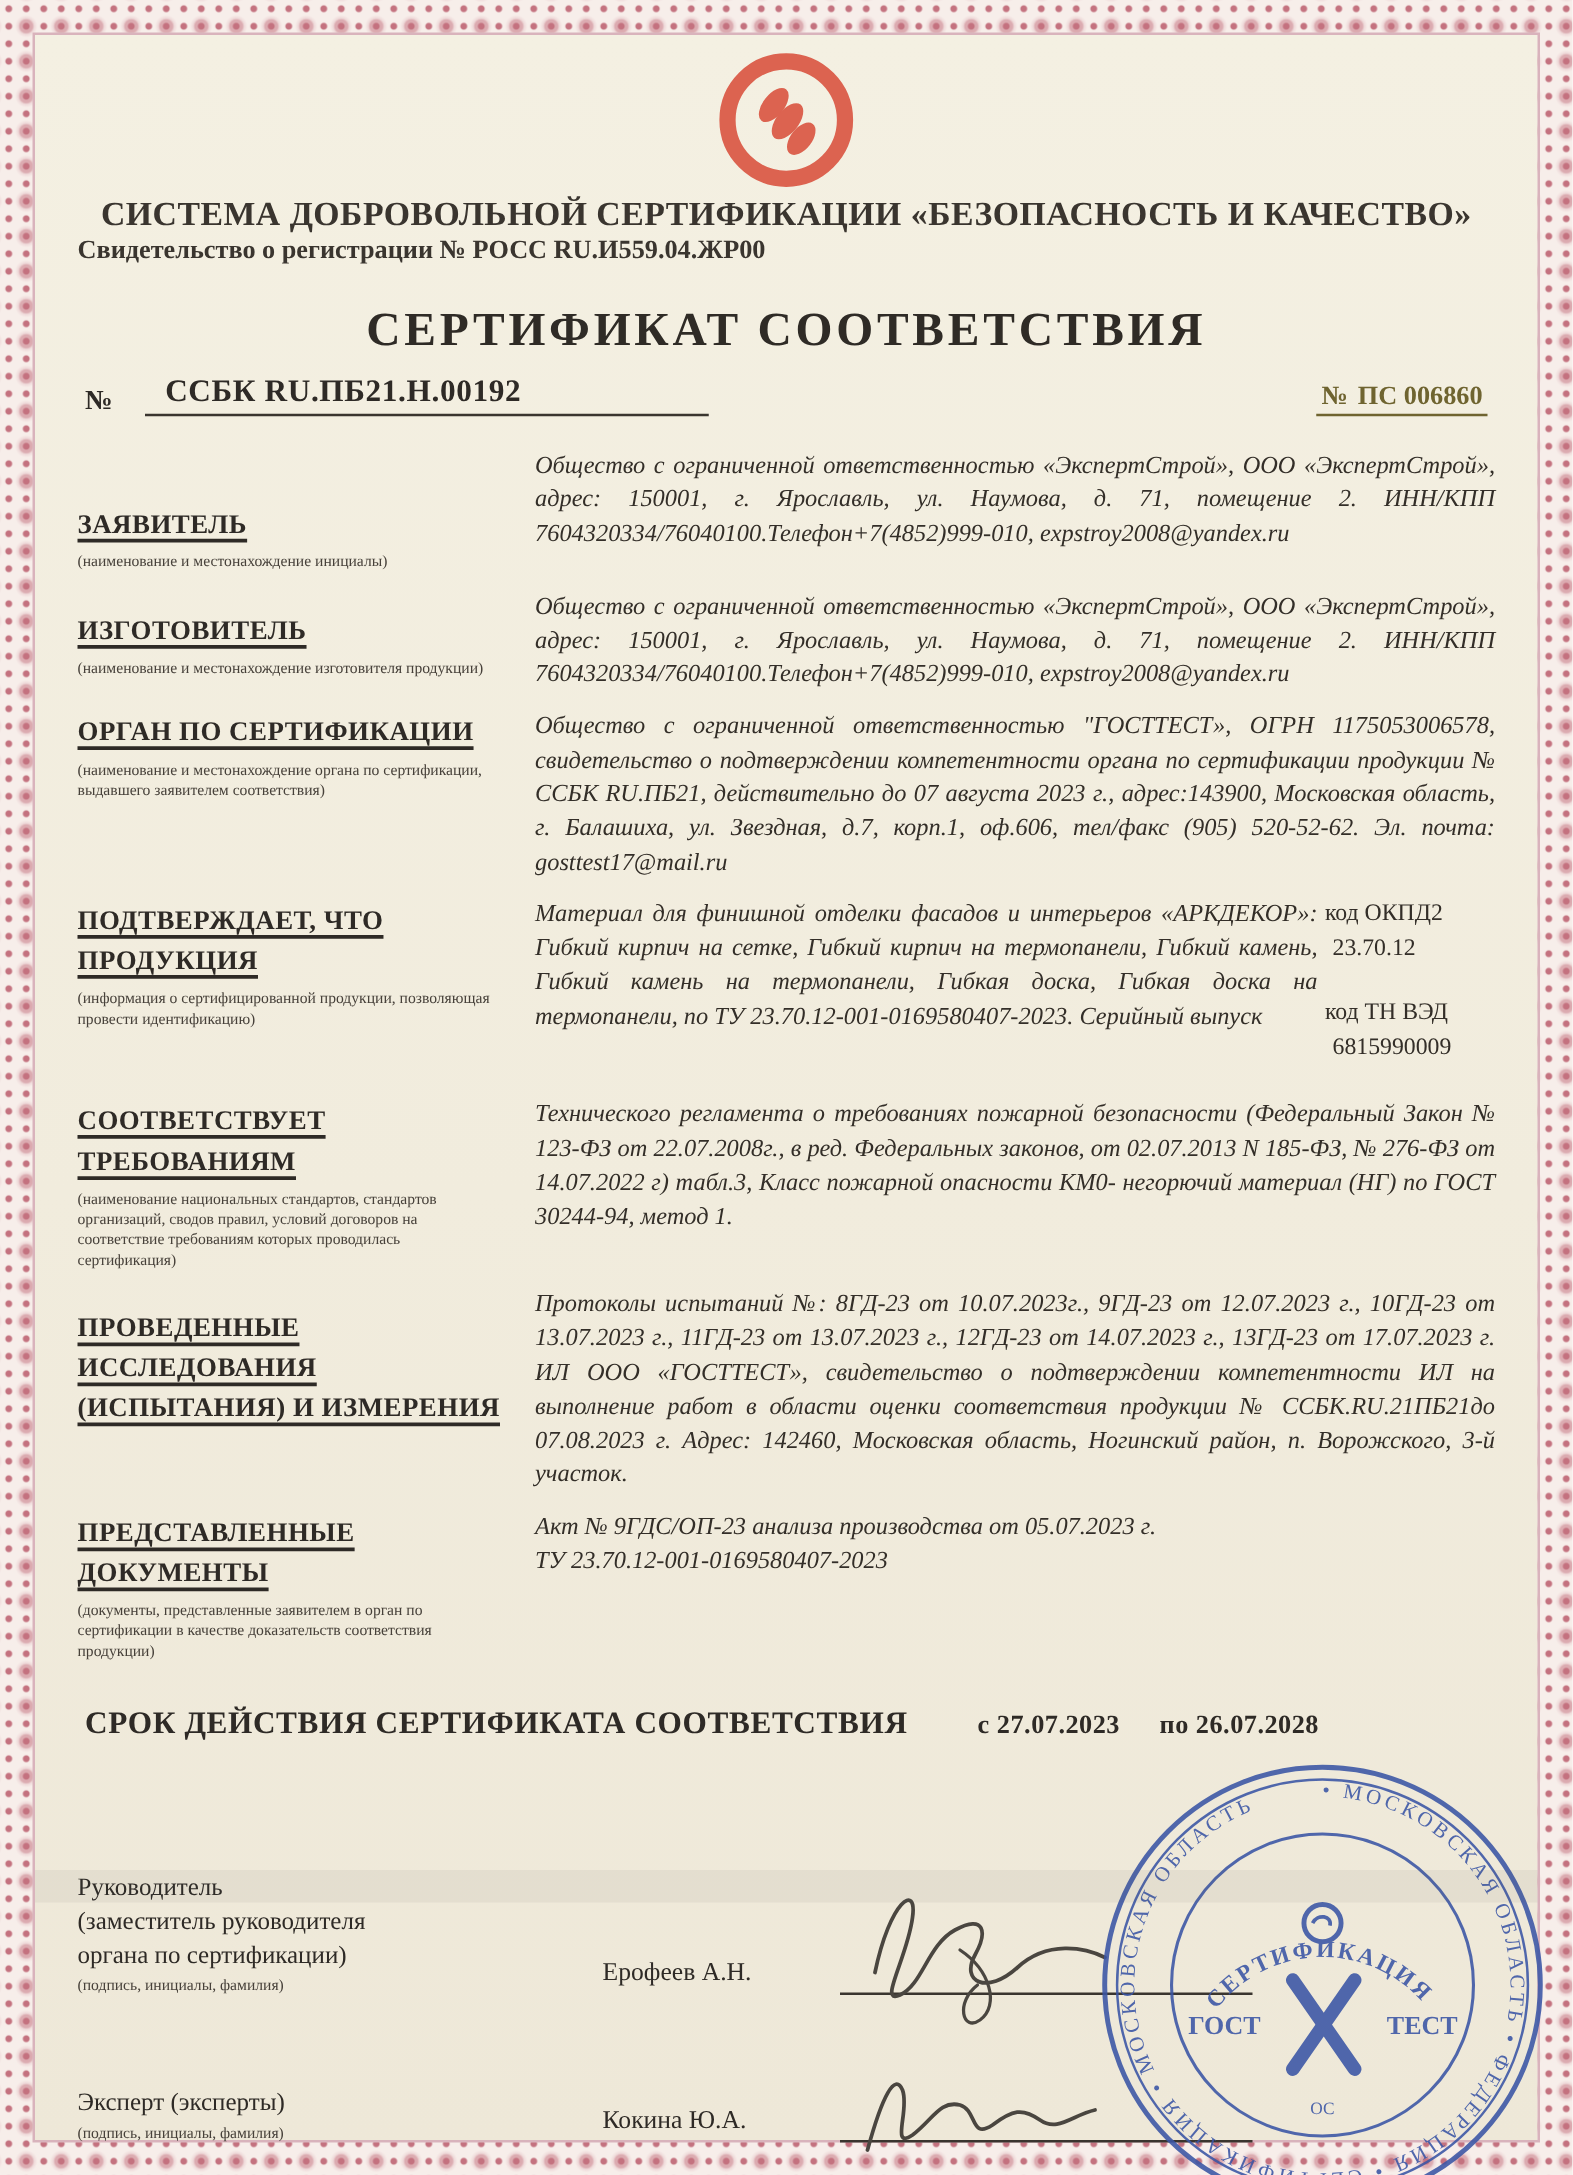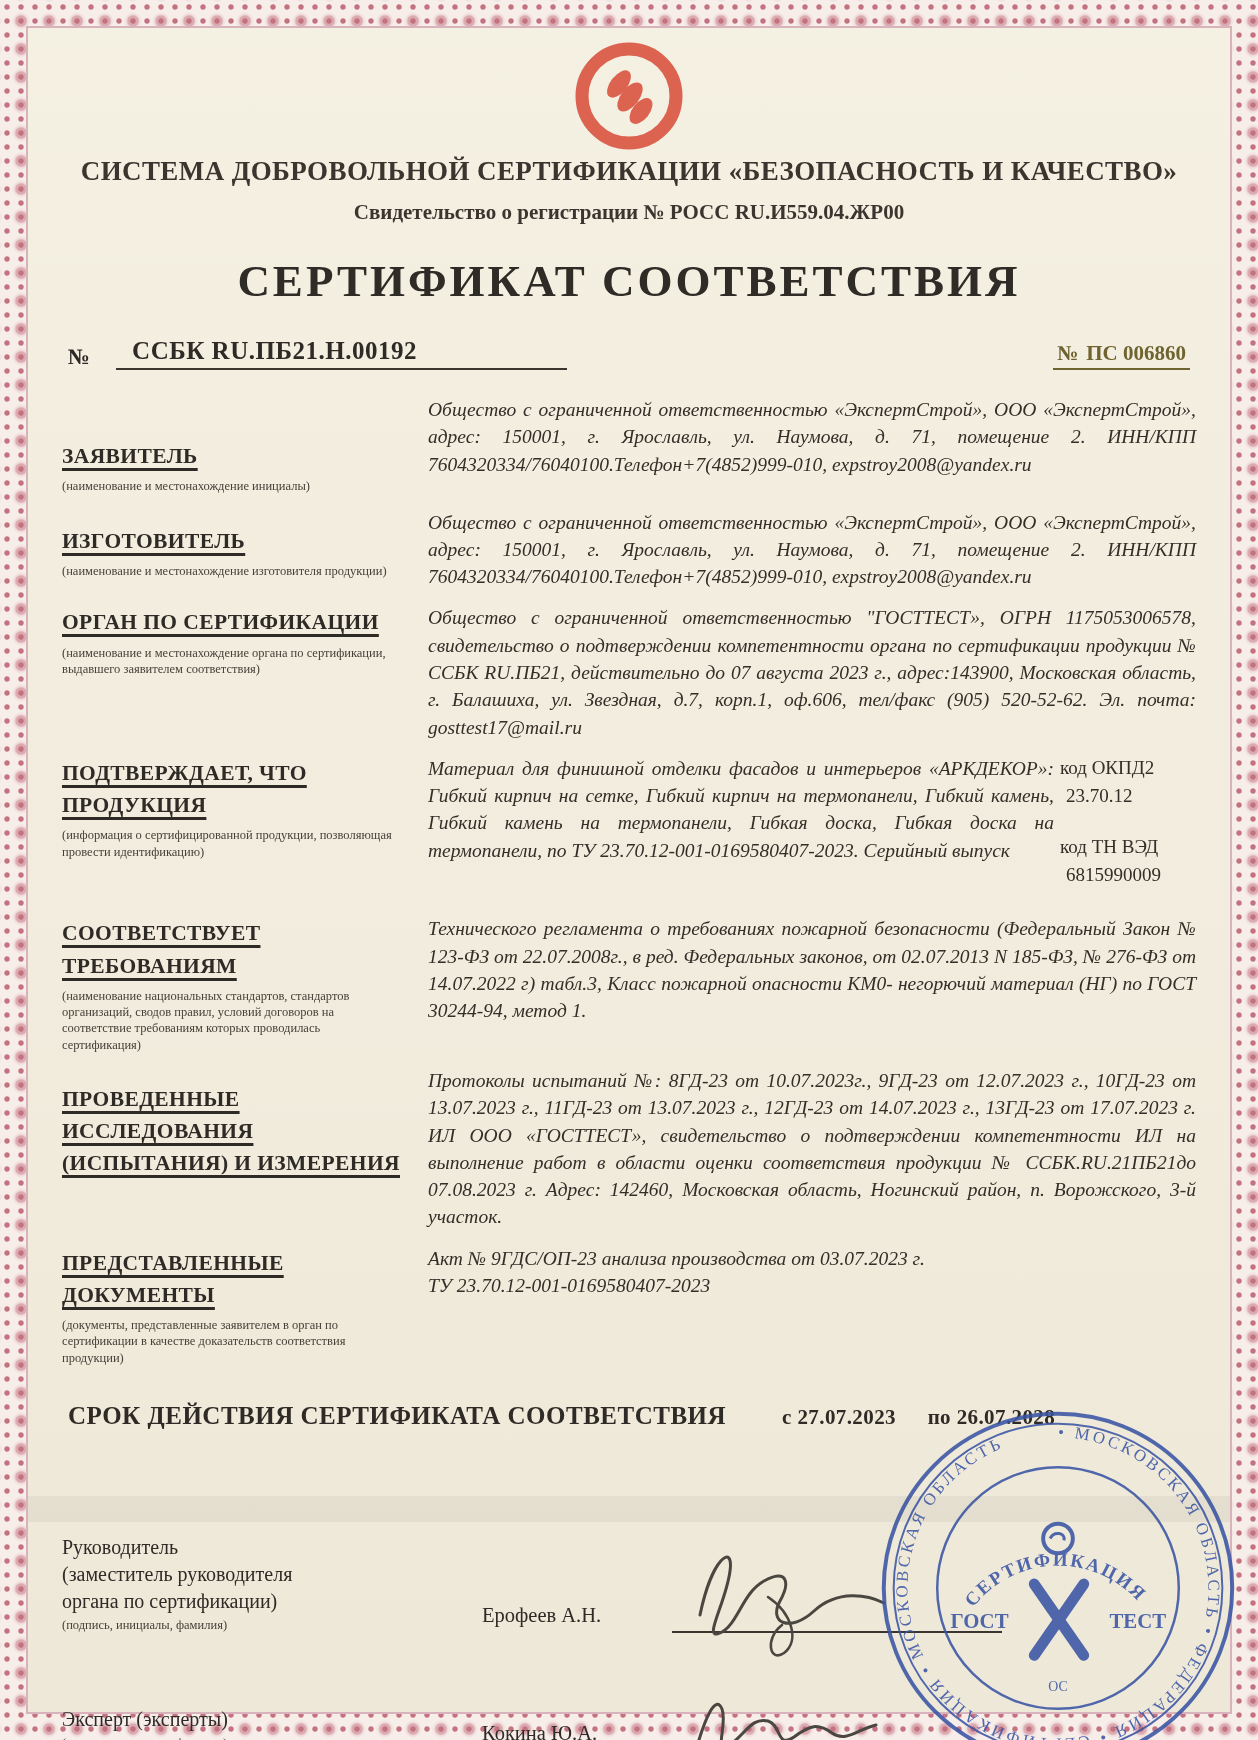--- a/index.html
+++ b/index.html
@@ -25,22 +25,22 @@
     background:linear-gradient(180deg,#f4f0e2 0%,#f1ecdd 55%,#eee8d8 100%);
     border:2px solid #d9b3bc;
     padding:6px 34px 0 34px;
     box-sizing:border-box;
   }
   .scan-band{position:absolute;left:0;right:0;top:1468px;height:26px;background:rgba(90,90,90,.07);pointer-events:none;}
 
   .logo{width:112px;height:112px;margin:6px auto 4px;display:block;}
 
   .sys-title{text-align:center;font-weight:bold;font-size:27px;letter-spacing:.4px;color:#3a352f;}
-  .reg-line{text-align:center;font-weight:bold;font-size:21px;margin-top:13px;color:#3a352f;}
-  .doc-title{text-align:center;font-weight:bold;font-size:45px;letter-spacing:3px;margin:30px 0 30px;color:#2f2b26;}
+  .reg-line{font-weight:bold;font-size:21px;margin-top:0;color:#3a352f;}
+  .doc-title{text-align:center;font-weight:bold;font-size:38px;letter-spacing:3px;margin:30px 0 14px;color:#2f2b26;}
 
   .num-row{display:flex;align-items:flex-end;margin:0 6px 8px 6px;}
   .num-sign{font-size:22px;font-weight:bold;margin-right:26px;}
   .cert-number{font-size:25px;font-weight:bold;letter-spacing:.5px;border-bottom:2.5px solid #3a352f;padding:0 150px 3px 16px;}
   .num-spacer{flex:1;}
   .blank-number{font-size:21px;font-weight:bold;color:#6f6430;border-bottom:2px solid #6f6430;padding:0 4px 2px 4px;}
   .blank-number .pfx{color:#6f6430;margin-right:8px;}
 
   .sections{margin-top:26px;}
   .section{display:grid;grid-template-columns:350px 1fr;column-gap:16px;margin-bottom:14px;align-items:start;}
@@ -158,21 +158,21 @@
         </div>
         <div class="sec-body">Протоколы испытаний №: 8ГД-23 от 10.07.2023г., 9ГД-23 от 12.07.2023 г., 10ГД-23 от 13.07.2023 г., 11ГД-23 от 13.07.2023 г., 12ГД-23 от 14.07.2023 г., 13ГД-23 от 17.07.2023 г. ИЛ ООО «ГОСТТЕСТ», свидетельство о подтверждении компетентности ИЛ на выполнение работ в области оценки соответствия продукции № ССБК.RU.21ПБ21до 07.08.2023 г. Адрес: 142460, Московская область, Ногинский район, п. Ворожского, 3-й участок.</div>
       </div>
 
       <div class="section">
         <div class="sec-label">
           <div class="sec-title">ПРЕДСТАВЛЕННЫЕ ДОКУМЕНТЫ</div>
           <div class="sec-caption">(документы, представленные заявителем в орган по сертификации в качестве доказательств соответствия продукции)</div>
         </div>
         <div class="sec-body">
-          <div>Акт № 9ГДС/ОП-23 анализа производства от 03.07.2023 г.</div>
+          <div>Акт № 9ГДС/ОП-23 анализа производства от 05.07.2023 г.</div>
           <div>ТУ 23.70.12-001-0169580407-2023</div>
         </div>
       </div>
 
     </div>
 
     <div class="validity">
       <span class="validity-label">СРОК ДЕЙСТВИЯ СЕРТИФИКАТА  СООТВЕТСТВИЯ</span>
       <span class="validity-dates">
         <span>с  27.07.2023</span>

